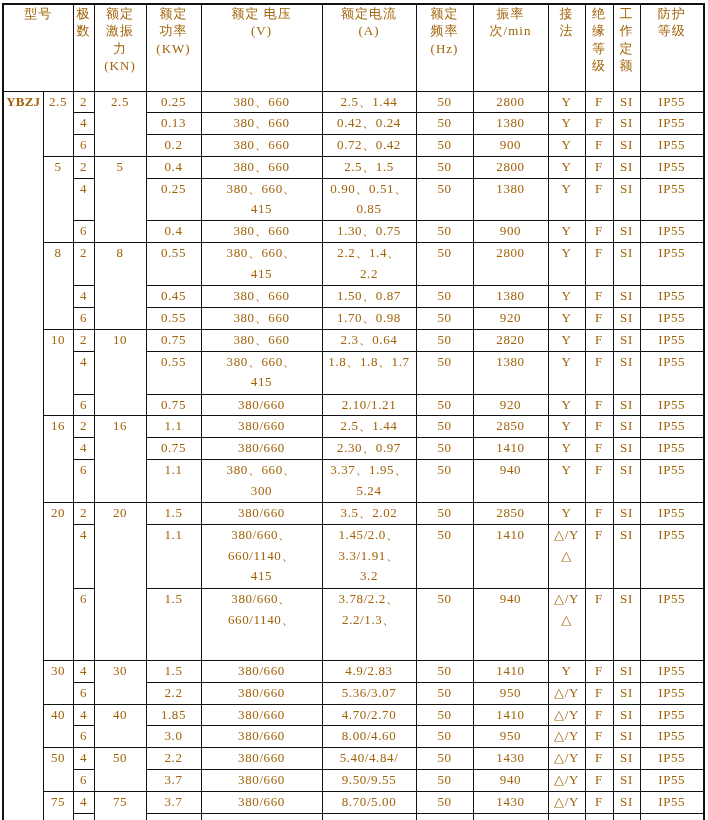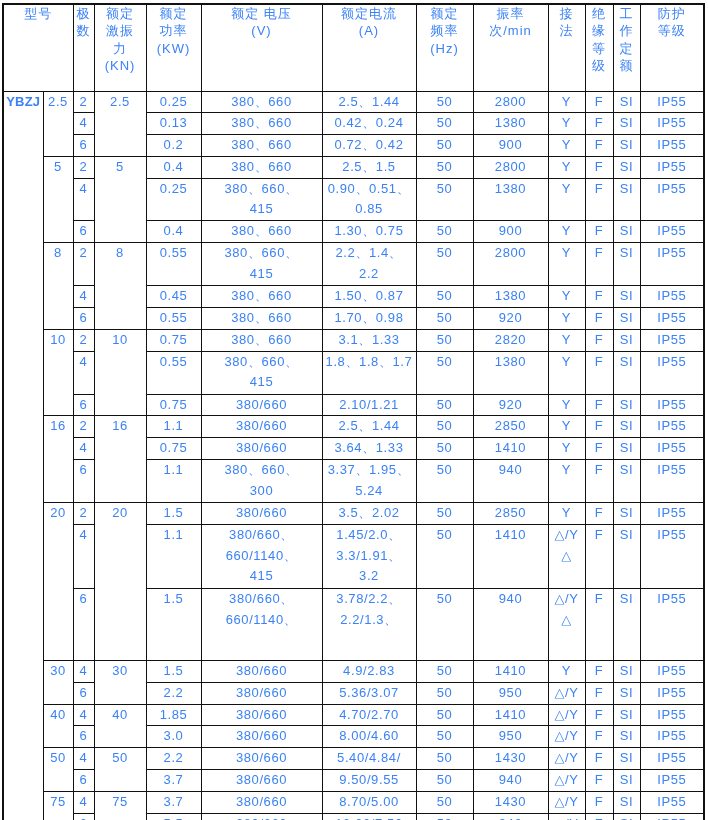--- a/index.html
+++ b/index.html
@@ -7,22 +7,22 @@
     padding: 0;
     width: 708px;
     height: 820px;
     overflow: hidden;
     background: #ffffff;
   }
   .sheet {
     width: 708px;
     height: 820px;
     overflow: hidden;
-    font-family: Liberation Sans, sans-serif;
-    color: #3b82f6;
+    font-family: Liberation Serif, serif;
+    color: #a16207;
   }
   table.spec {
     border-collapse: collapse;
     table-layout: fixed;
     width: 701px;
     margin: 3px 0 0 2px;
     border: 2px solid #111;
   }
   th, td {
     border: 1px solid #111;
@@ -454,21 +454,21 @@
           <td rowspan="3">
             <div class="dline">10</div>
           </td>
           <td>
             <div class="dline">0.75</div>
           </td>
           <td>
             <div class="dline">380、660</div>
           </td>
           <td>
-            <div class="dline">3.1、1.33</div>
+            <div class="dline">2.3、0.64</div>
           </td>
           <td>
             <div class="dline">50</div>
           </td>
           <td>
             <div class="dline">2820</div>
           </td>
           <td>
             <div class="dline">Y</div>
           </td>
@@ -589,21 +589,21 @@
           <td>
             <div class="dline">4</div>
           </td>
           <td>
             <div class="dline">0.75</div>
           </td>
           <td>
             <div class="dline">380/660</div>
           </td>
           <td>
-            <div class="dline">3.64、1.33</div>
+            <div class="dline">2.30、0.97</div>
           </td>
           <td>
             <div class="dline">50</div>
           </td>
           <td>
             <div class="dline">1410</div>
           </td>
           <td>
             <div class="dline">Y</div>
           </td>

